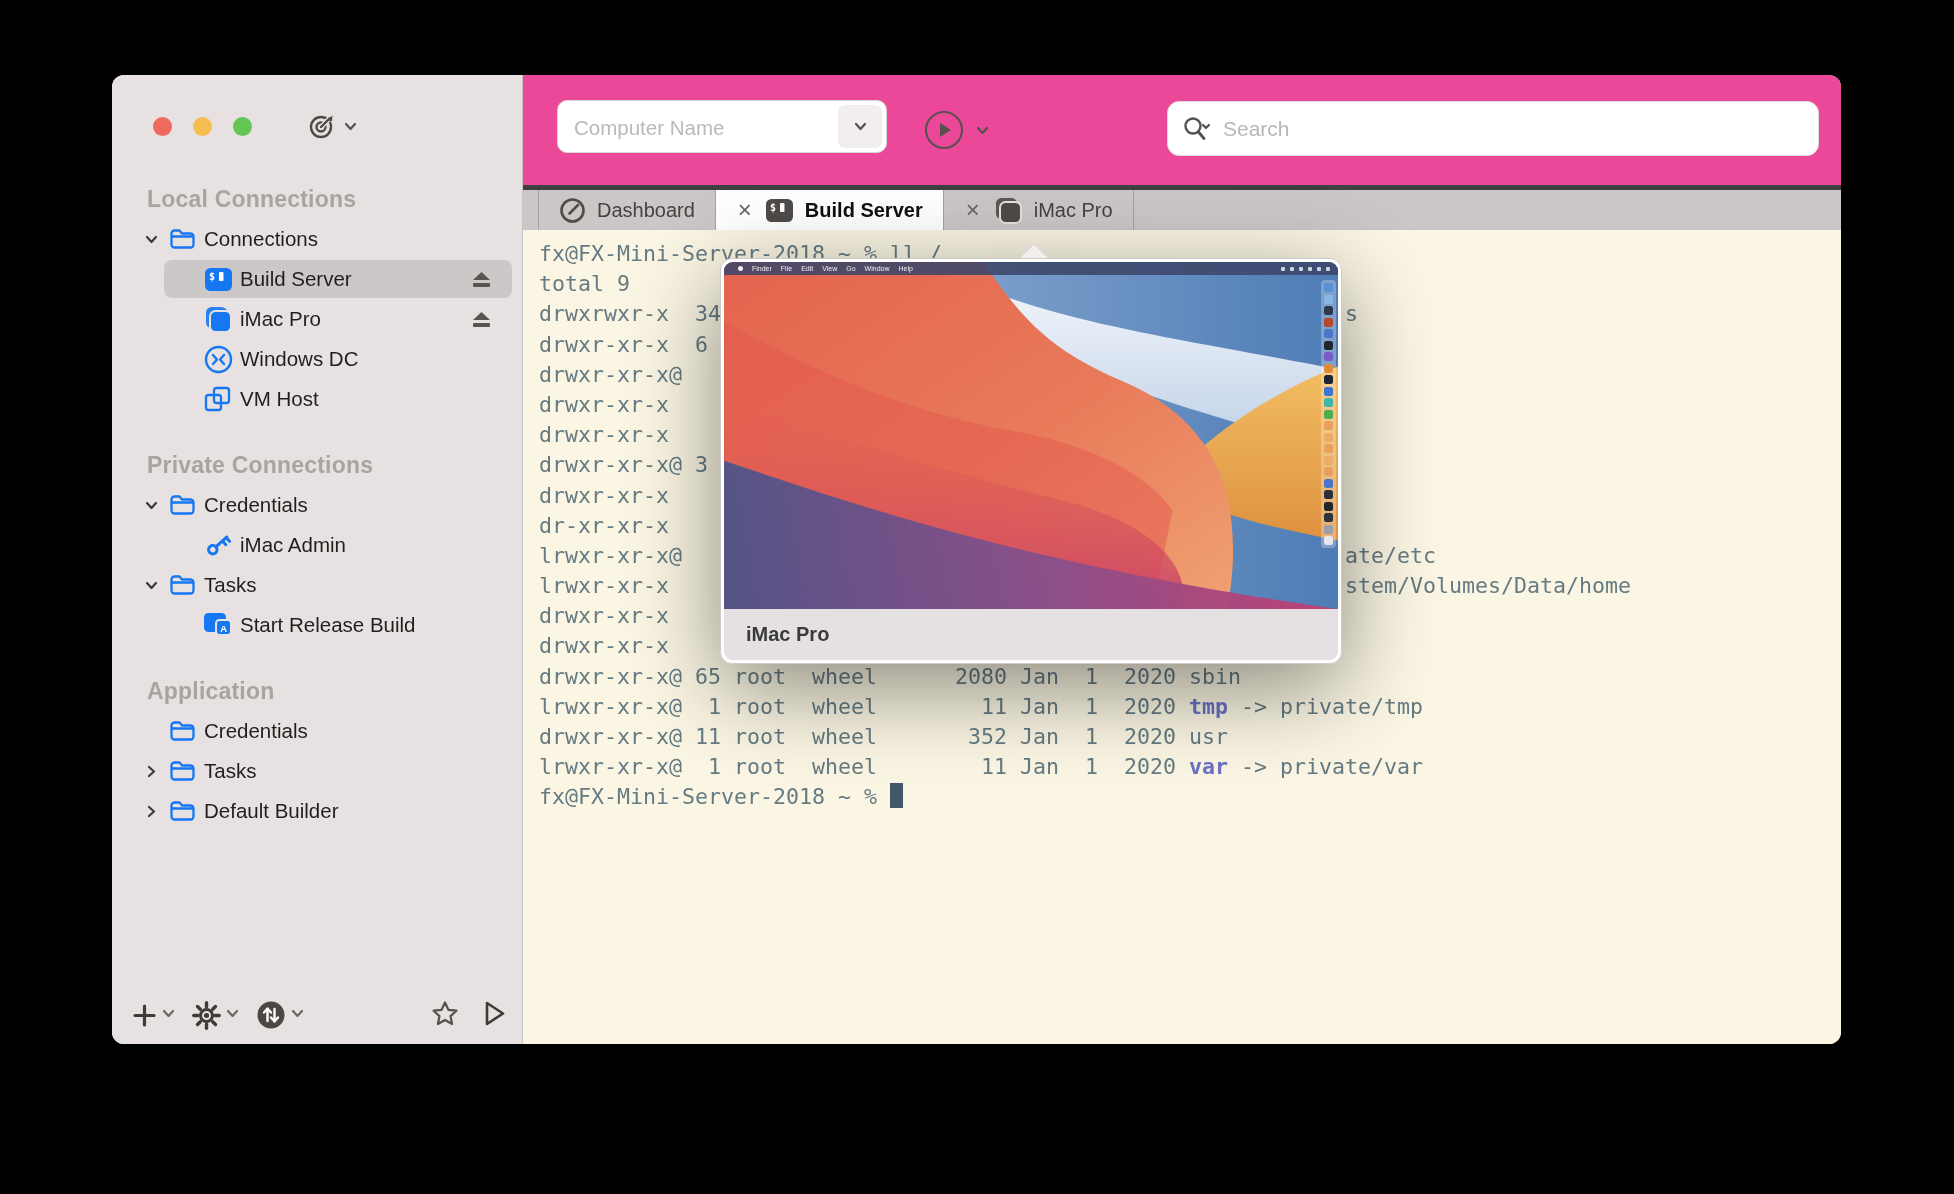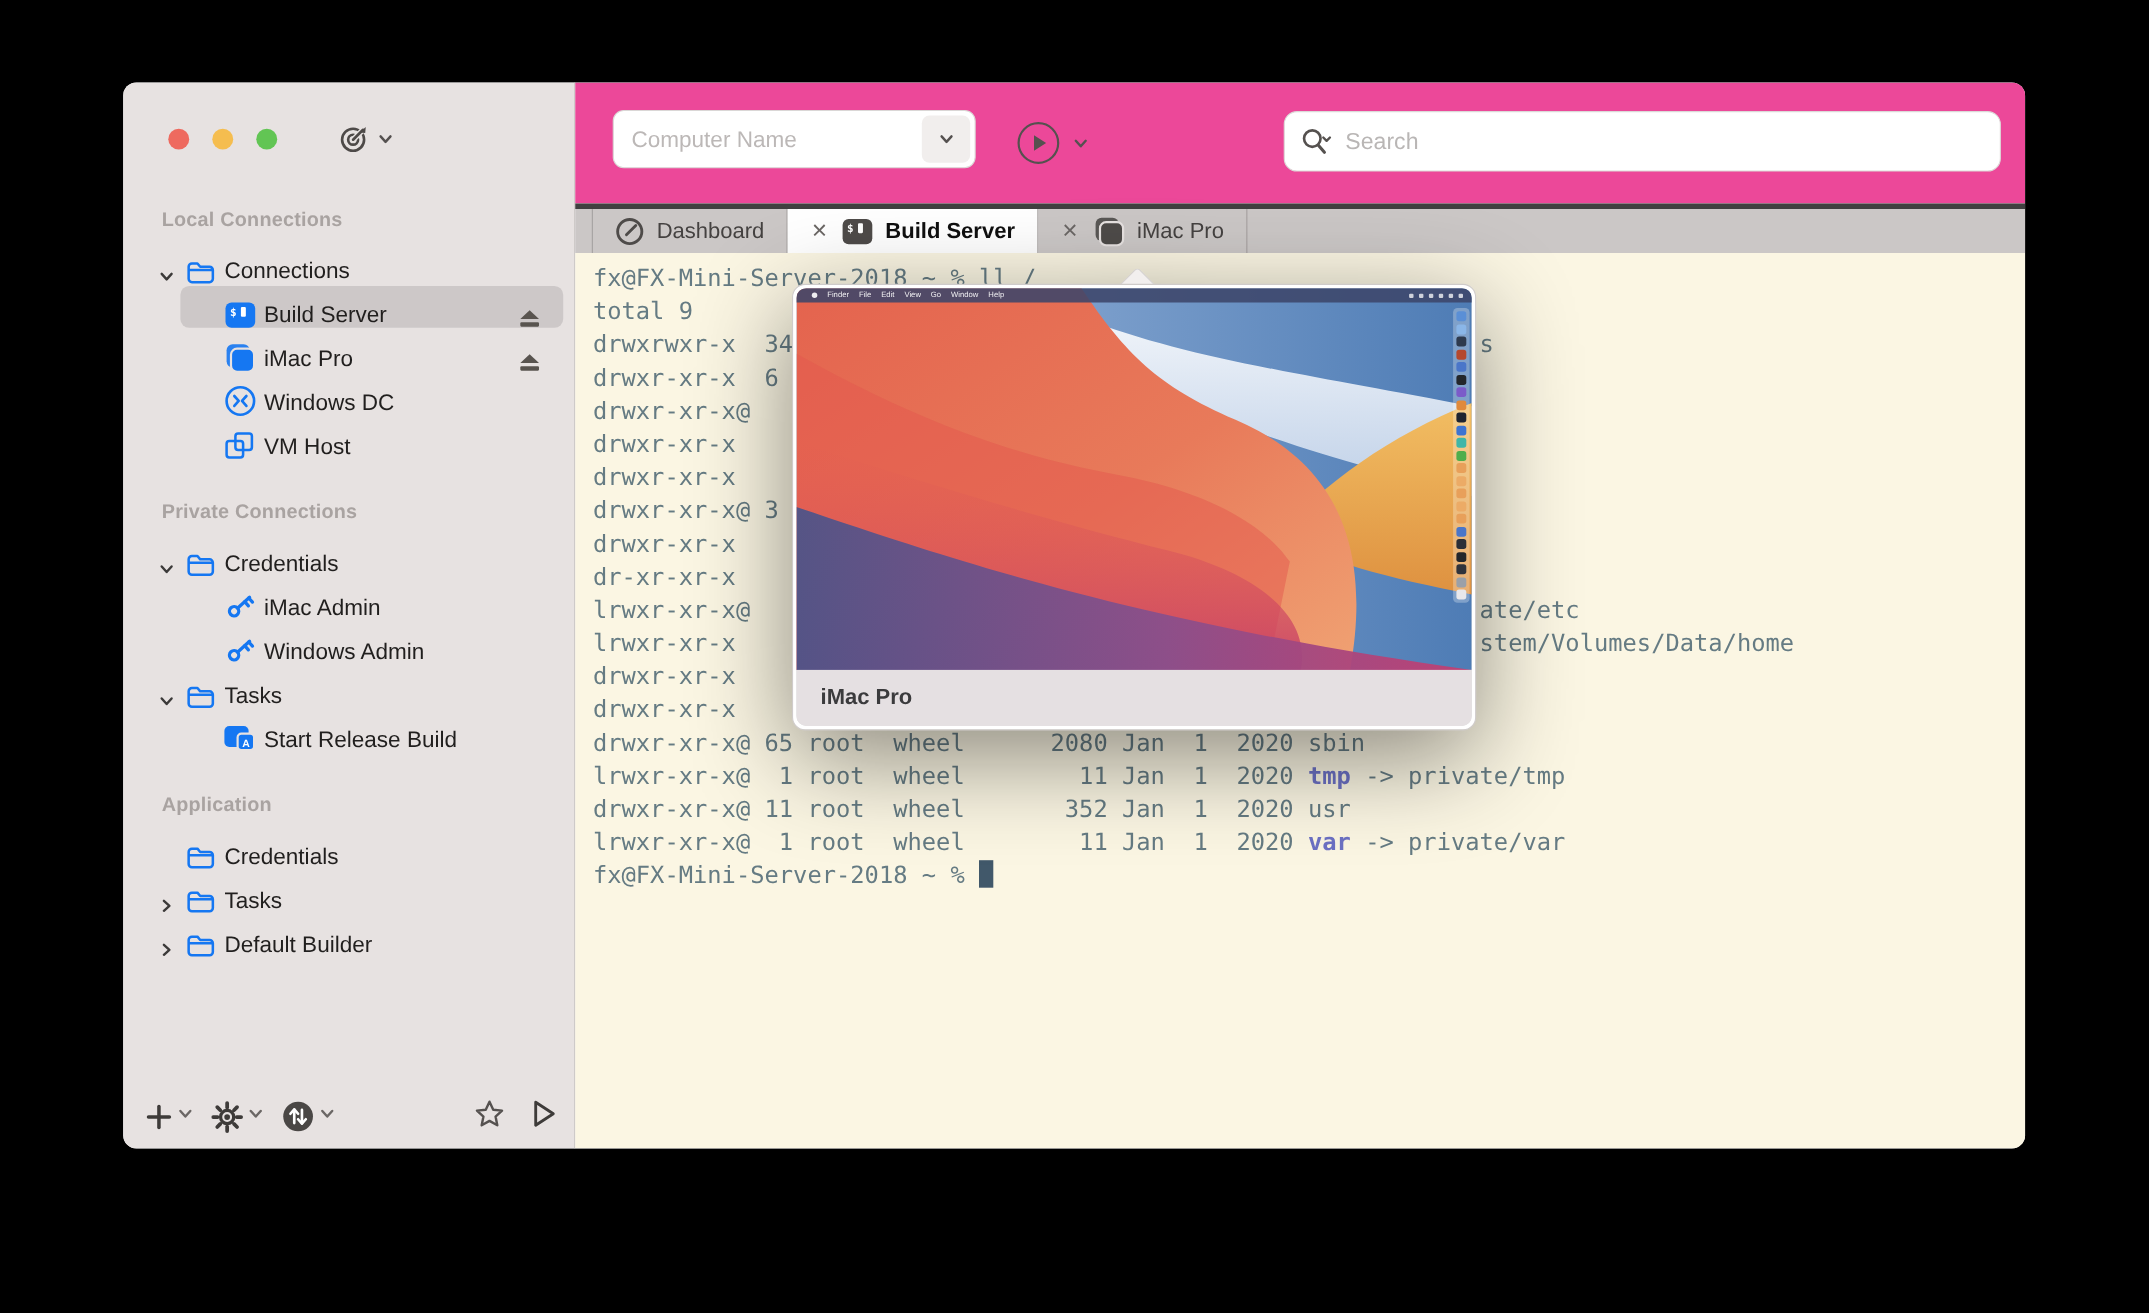--- a/index.html
+++ b/index.html
@@ -10,24 +10,24 @@
           border-radius:12px;overflow:hidden}
 
   
   .sidebar{position:absolute;left:0;top:0;width:411px;height:100%;background:#E7E2E1;
            border-right:1px solid #C8C4C3;box-sizing:border-box}
   .traffic{position:absolute;left:41px;top:42px;display:flex;gap:21px}
   .traffic span{width:19px;height:19px;border-radius:50%;display:block}
   .sb-top-actions{position:absolute;left:196px;top:38px;display:flex;align-items:center;gap:8px;color:#4E4A48}
   .sb-content{position:absolute;left:0;top:0;right:0}
   .section-h{height:40px;display:flex;align-items:center;padding-left:35px;
-             font-size:18px;font-weight:700;color:#A9A3A1;letter-spacing:.2px}
+             font-size:23px;font-weight:700;color:#A9A3A1;letter-spacing:.2px}
   .sec1 .section-h{margin-top:104px}
   .sec ~ .sec .section-h{margin-top:26px}
-  .row{position:relative;height:40px;display:flex;align-items:flex-end;font-size:20.5px;color:#211F1E}
+  .row{position:relative;height:40px;display:flex;align-items:center;font-size:20.5px;color:#211F1E}
   .row.lvl1{padding-left:26px}
   .row.lvl2{padding-left:88px}
   .row .chev{width:26px;display:flex;justify-content:center;color:#3C3A39}
   .row .ricon{width:36px;display:flex;justify-content:center;margin-right:4px}
   .row.selected::before{content:"";position:absolute;left:52px;right:10px;top:1px;bottom:1px;
                         background:#CDC8C8;border-radius:8px;z-index:0}
   .row>*{position:relative;z-index:1}
   .eject{margin-left:auto;margin-right:30px;display:flex}
   .sfooter{position:absolute;left:0;bottom:0;width:411px;height:48px;display:flex;align-items:center;
            padding:0 16px 10px 20px;box-sizing:border-box;color:#3E3B39}
@@ -207,33 +207,20 @@
               <svg width="29" height="28" viewBox="0 0 29 28">
                 <g transform="rotate(-42 14 14)">
                   <circle cx="7" cy="14" r="4.2" fill="none" stroke="#1577F2" stroke-width="3"></circle>
                   <line x1="11.5" y1="14" x2="26" y2="14" stroke="#1577F2" stroke-width="3" stroke-linecap="round"></line>
                   <line x1="20" y1="14" x2="20" y2="19" stroke="#1577F2" stroke-width="3" stroke-linecap="round"></line>
                   <line x1="25" y1="14" x2="25" y2="19" stroke="#1577F2" stroke-width="3" stroke-linecap="round"></line>
                 </g>
               </svg>
             </span>
             <span>iMac Admin</span>
-          </div>
-          <div class="row lvl2">
-            <span class="ricon">
-              <svg width="29" height="28" viewBox="0 0 29 28">
-                <g transform="rotate(-42 14 14)">
-                  <circle cx="7" cy="14" r="4.2" fill="none" stroke="#1577F2" stroke-width="3"></circle>
-                  <line x1="11.5" y1="14" x2="26" y2="14" stroke="#1577F2" stroke-width="3" stroke-linecap="round"></line>
-                  <line x1="20" y1="14" x2="20" y2="19" stroke="#1577F2" stroke-width="3" stroke-linecap="round"></line>
-                  <line x1="25" y1="14" x2="25" y2="19" stroke="#1577F2" stroke-width="3" stroke-linecap="round"></line>
-                </g>
-              </svg>
-            </span>
-            <span>Windows Admin</span>
           </div>
         </div>
         <div class="sec">
           <div class="row lvl1">
             <span class="chev">
               <svg width="15" height="15" viewBox="0 0 15 15">
                 <polyline points="3,5 7.5,10 12,5" fill="none" stroke="#3C3A39" stroke-width="2.2" stroke-linecap="round" stroke-linejoin="round"></polyline>
               </svg>
             </span>
             <span class="ricon">

